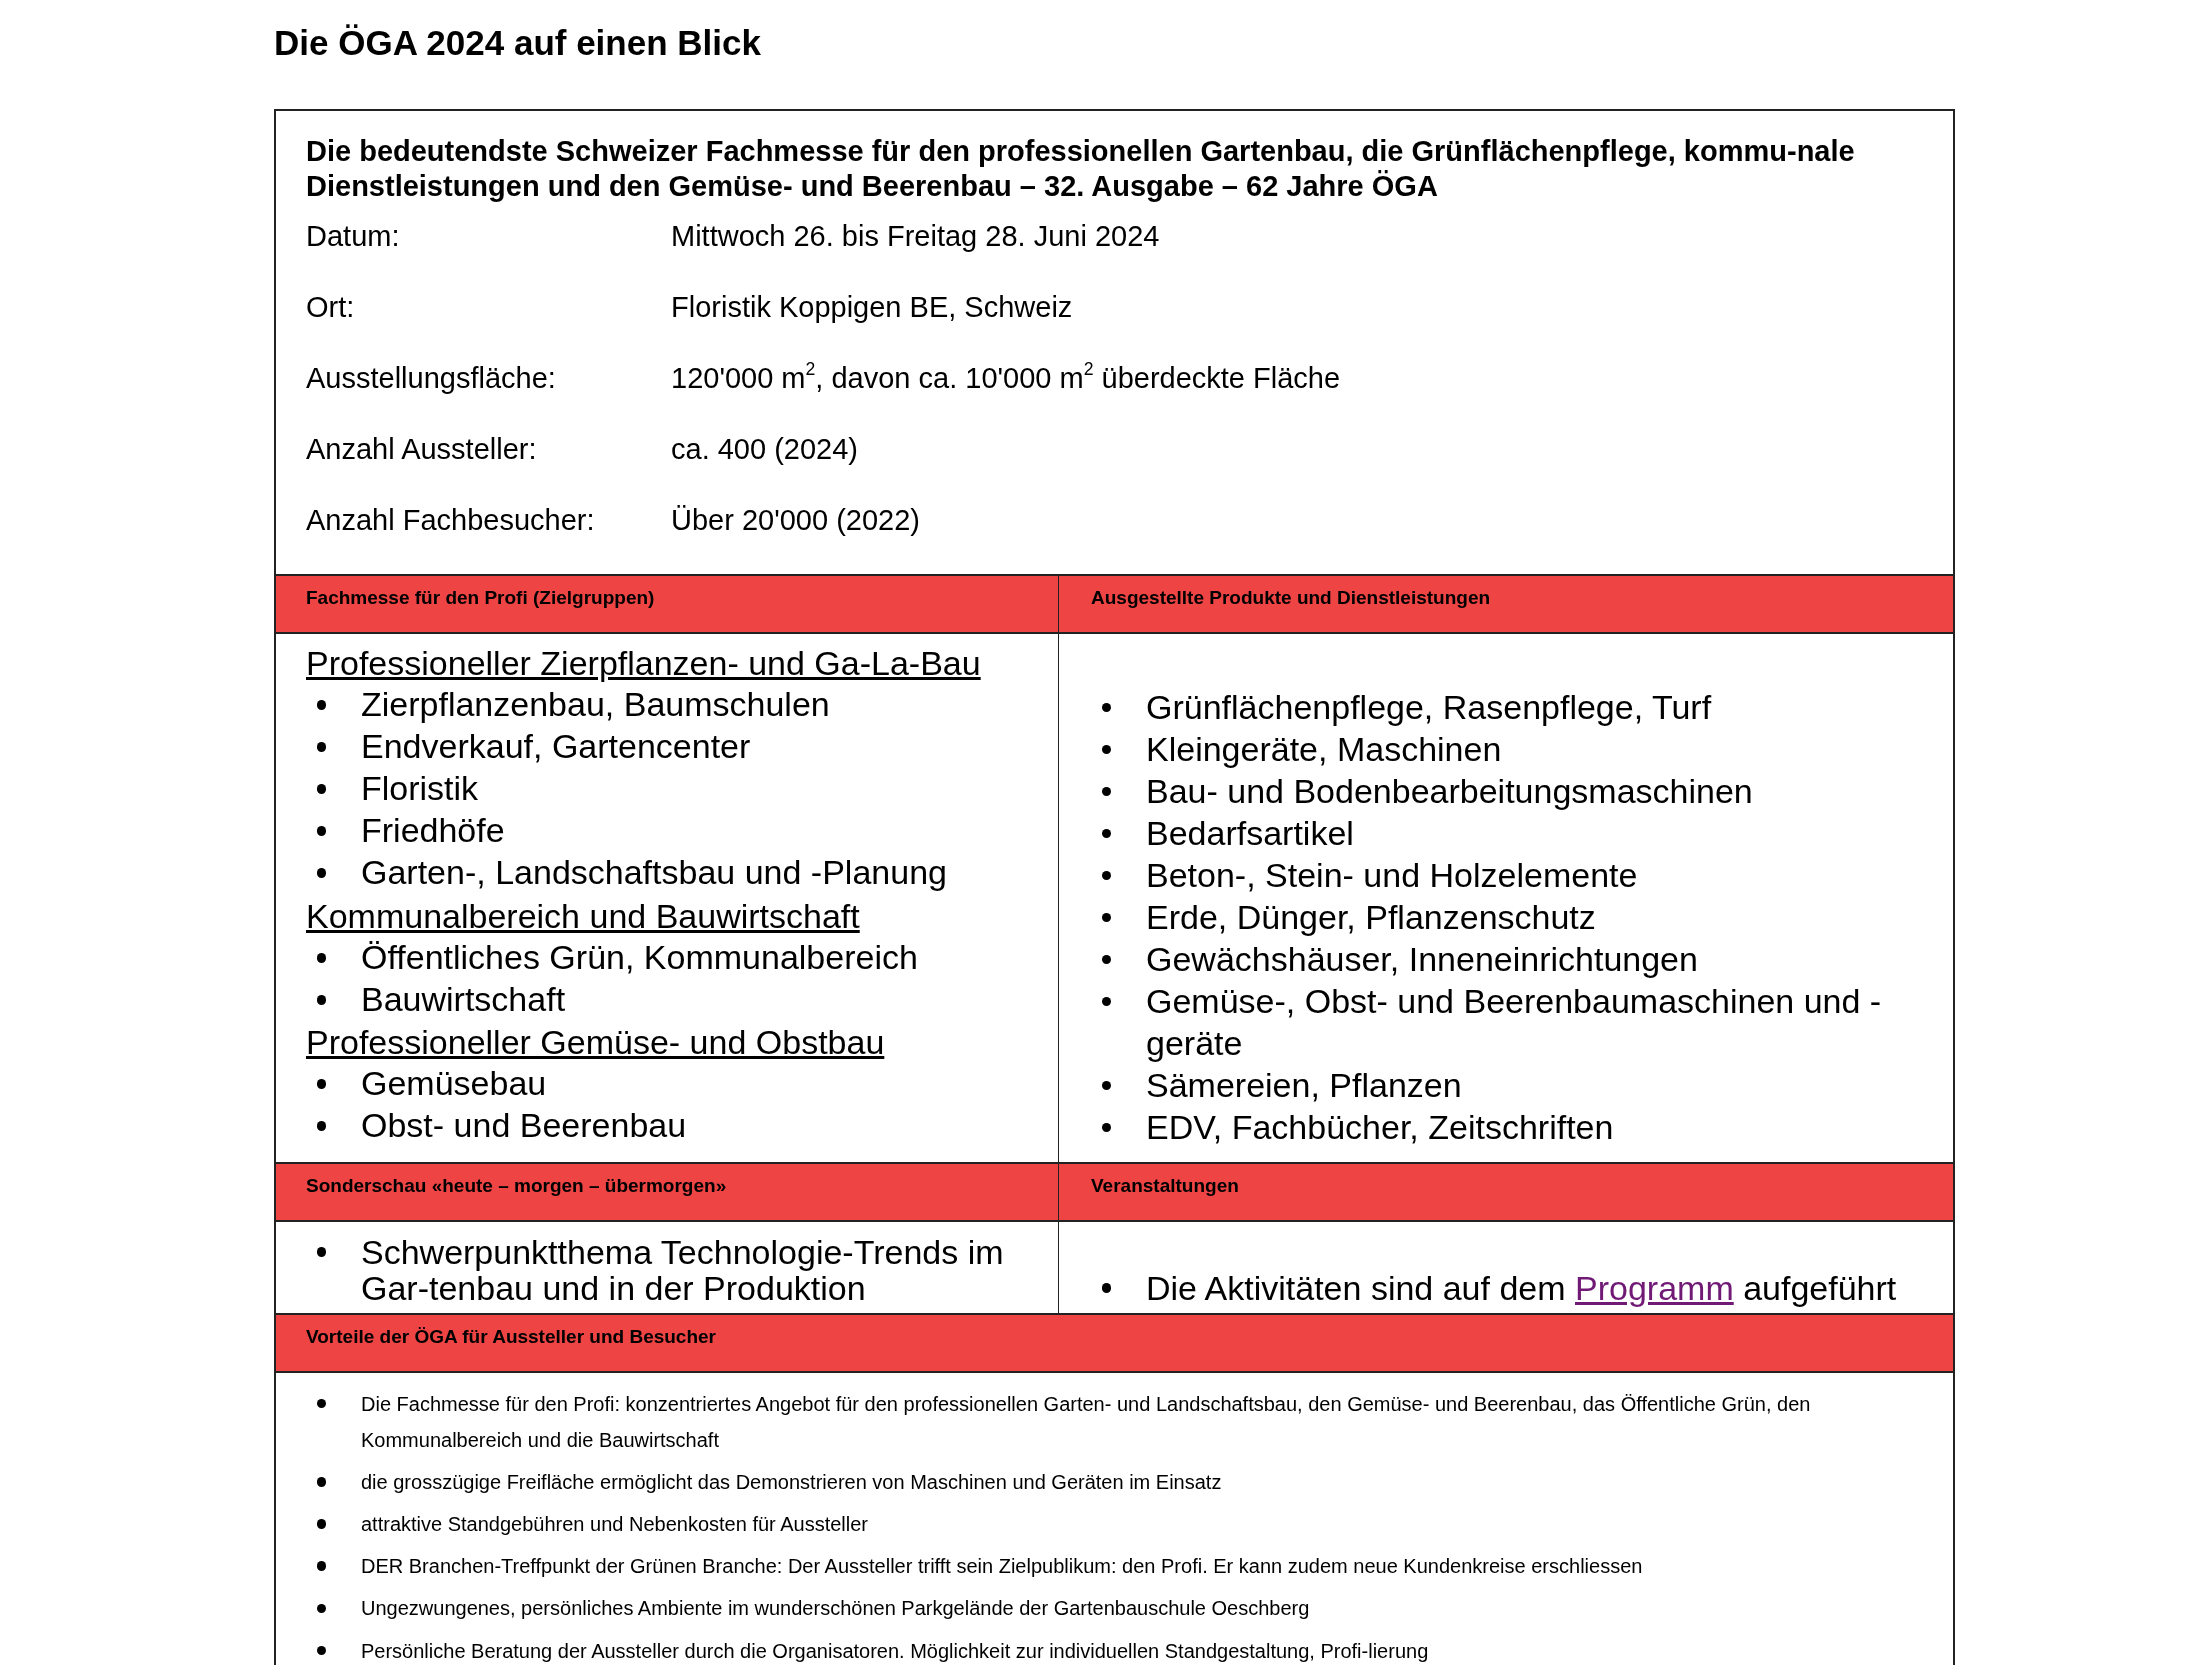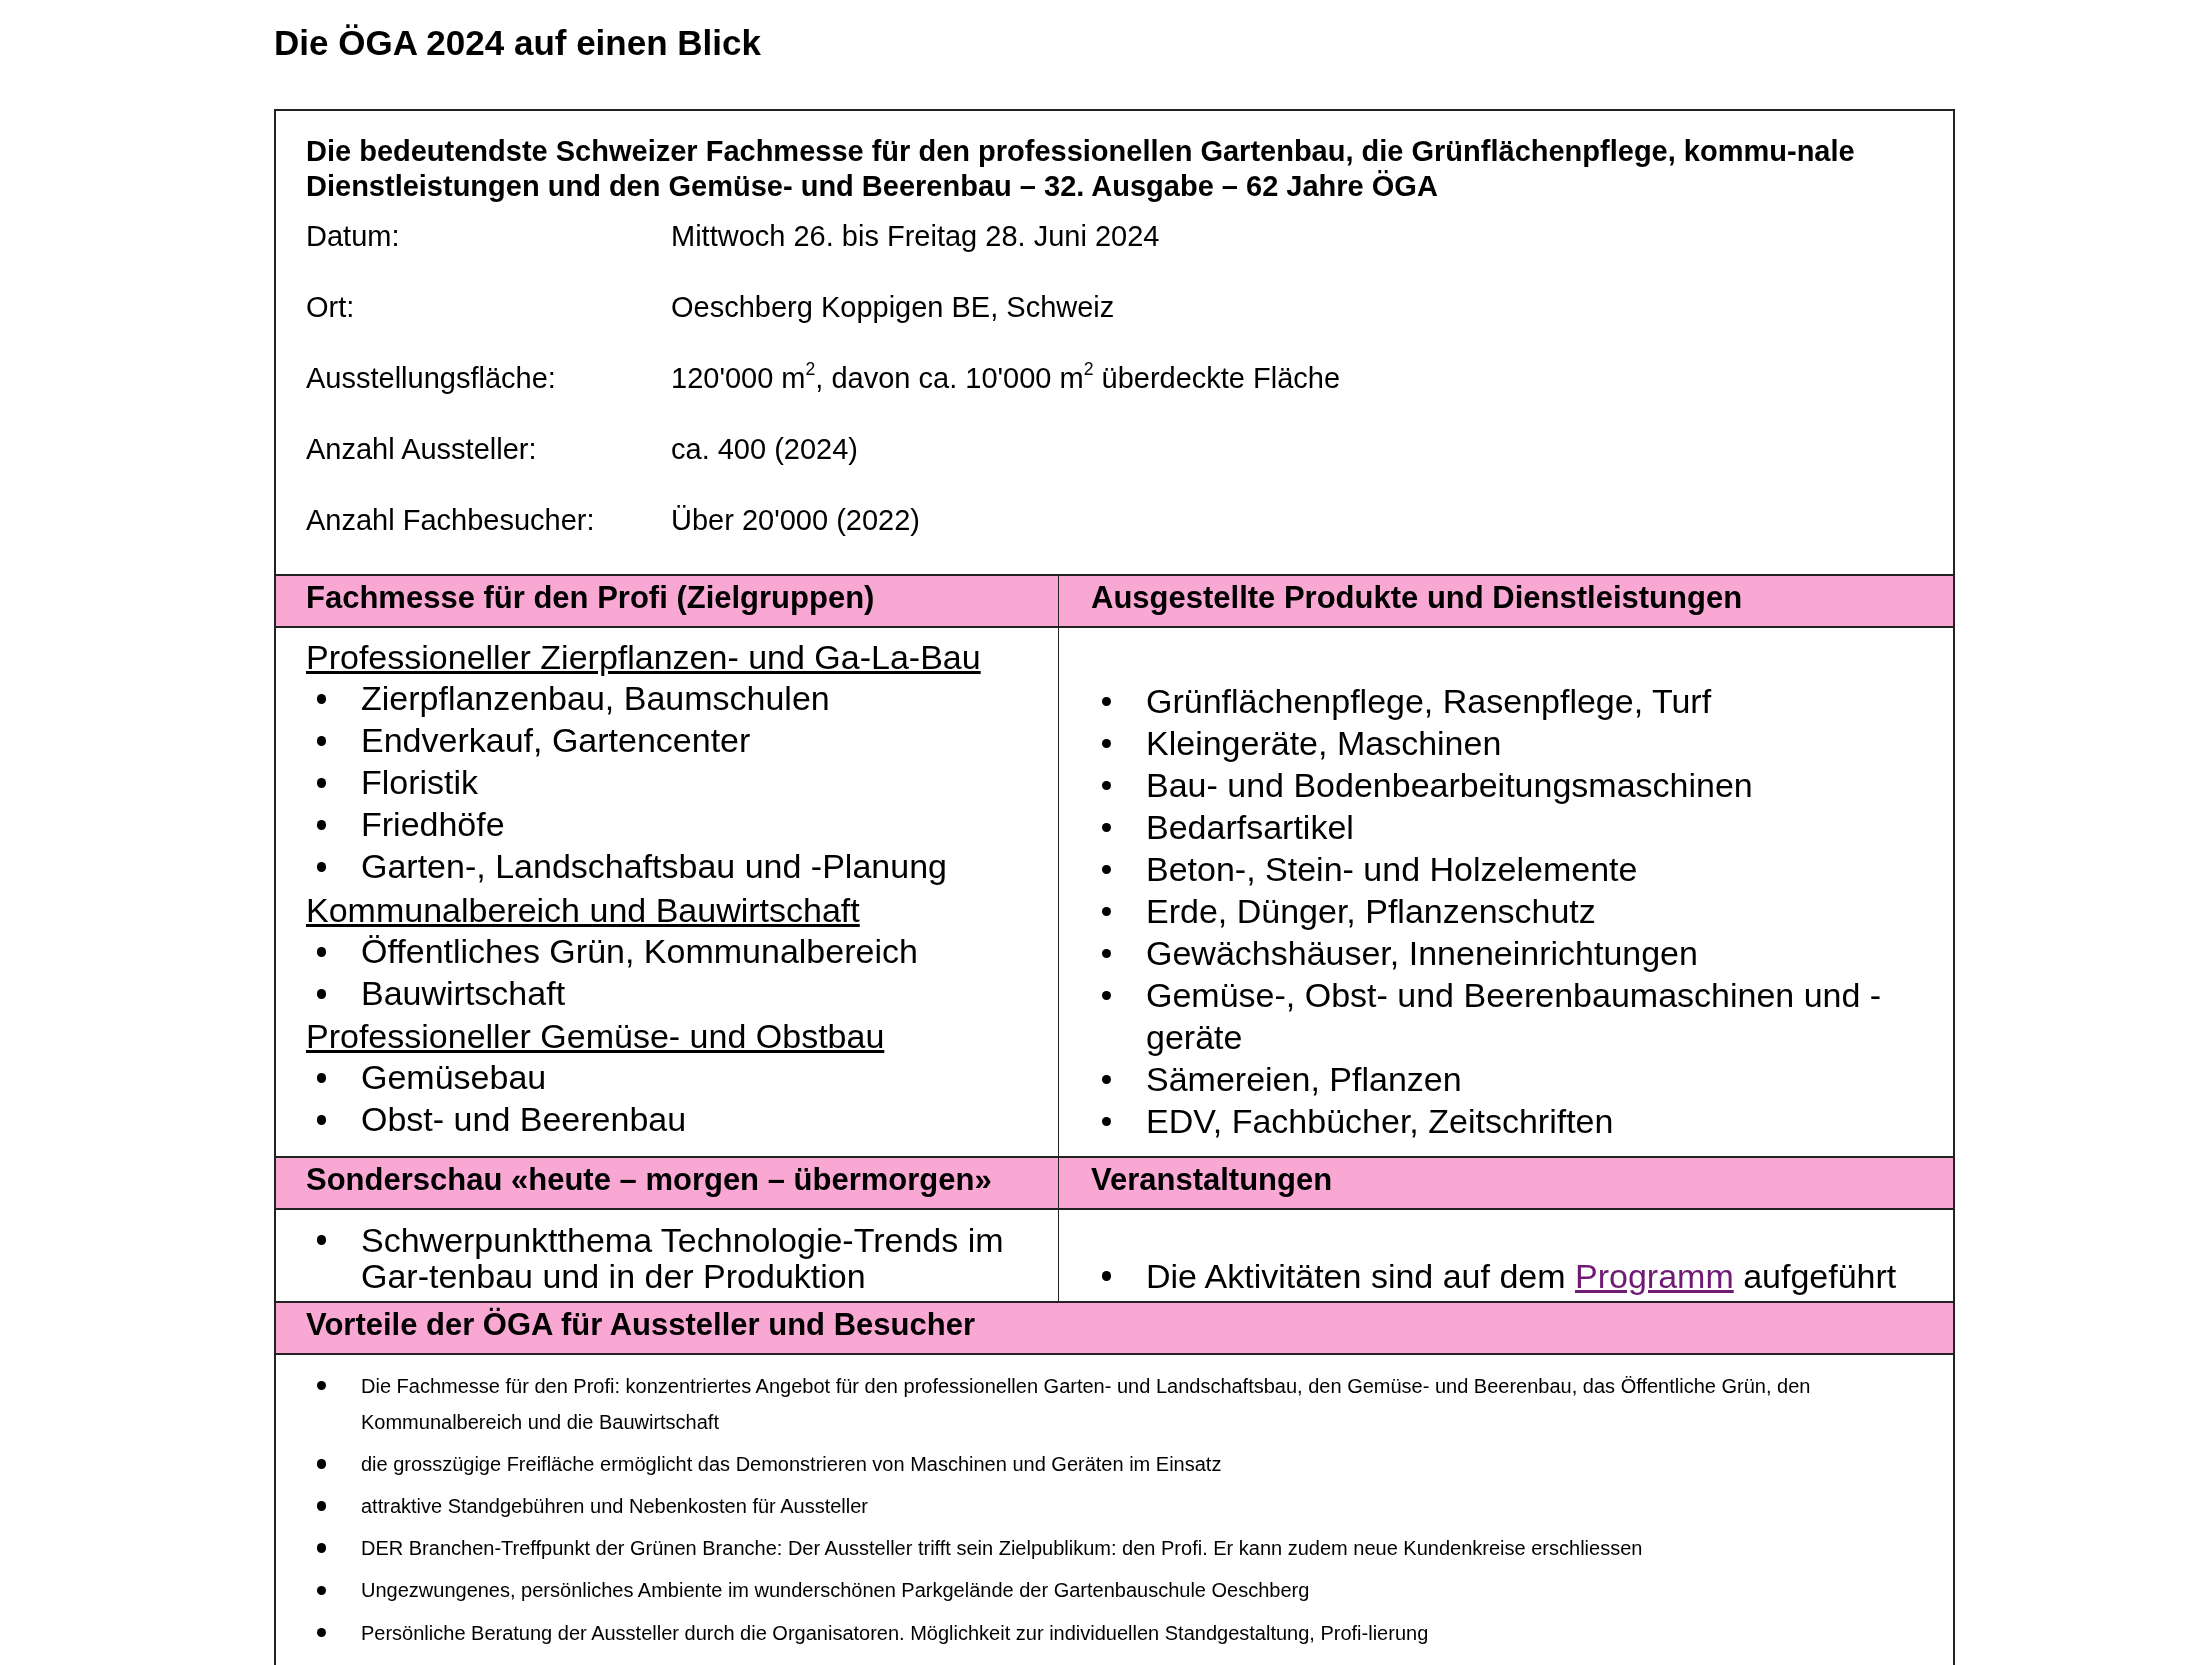--- a/index.html
+++ b/index.html
@@ -14,22 +14,22 @@
   .sheet {
     position: absolute; left: 274px; top: 109px; width: 1681px;
     border: 2.2px solid #222; box-sizing: border-box;
   }
   .intro { padding: 23px 30px 30px 30px; border-bottom: 2.2px solid #222; }
   .intro-lead { font-size: 29px; font-weight: bold; line-height: 35px; margin: 0 0 8.8px 0; }
   .facts { display: grid; grid-template-columns: 341px 1fr; row-gap: 0; font-size: 29px; line-height: 47px; gap: 24px; }
   sup { font-size: 17.6px; line-height: 0; position: relative; top: -1.8px; }
   .row2 { display: grid; grid-template-columns: 783px 1fr; }
   .hdr {
-    background: #f9a8d4; font-weight: bold; font-size: 31px;
-    height: 52px; line-height: 44px; padding: 0 30px; box-sizing: border-box;
+    background: #ef4444; font-weight: bold; font-size: 19px;
+    height: 58px; line-height: 44px; padding: 0 30px; box-sizing: border-box;
     border-bottom: 2.2px solid #222;
   }
   .hdr.left, .cell.left { border-right: 1.8px solid #222; }
   .hdr.right { padding-left: 32px; }
   .cell { font-size: 34px; box-sizing: border-box; border-bottom: 2.2px solid #222; }
   .cell.left { padding: 10.6px 17.6px 14px 30px; }
   .cell.right { padding: 16px 17.6px 14px 32px; margin-top: 36px; }
   .subhead { text-decoration: underline; line-height: 39px; margin-top: 0; }
   ul.bl { list-style: none; margin: 0; padding: 0; }
   ul.bl li { position: relative; padding-left: 55px; line-height: 42px; }
@@ -53,21 +53,21 @@
 
 <h1 class="page-title">Die ÖGA 2024 auf einen Blick</h1>
 
 <div class="sheet">
   <div class="intro">
     <p class="intro-lead">Die bedeutendste Schweizer Fachmesse für den professionellen Gartenbau, die Grünflächenpflege, kommu-nale Dienstleistungen und den Gemüse- und Beerenbau – 32. Ausgabe – 62 Jahre ÖGA</p>
     <div class="facts">
       <span>Datum:</span>
       <span>Mittwoch 26. bis Freitag 28. Juni 2024</span>
       <span>Ort:</span>
-      <span>Oeschberg Koppigen BE, Schweiz</span>
+      <span>Floristik Koppigen BE, Schweiz</span>
       <span>Ausstellungsfläche:</span>
       <span><span>120'000 m</span><sup>2</sup><span>, davon ca. 10'000 m</span><sup>2</sup><span> überdeckte Fläche</span></span>
       <span>Anzahl Aussteller:</span>
       <span>ca. 400 (2024)</span>
       <span>Anzahl Fachbesucher:</span>
       <span>Über 20'000 (2022)</span>
     </div>
   </div>
 
   <div class="row2">

